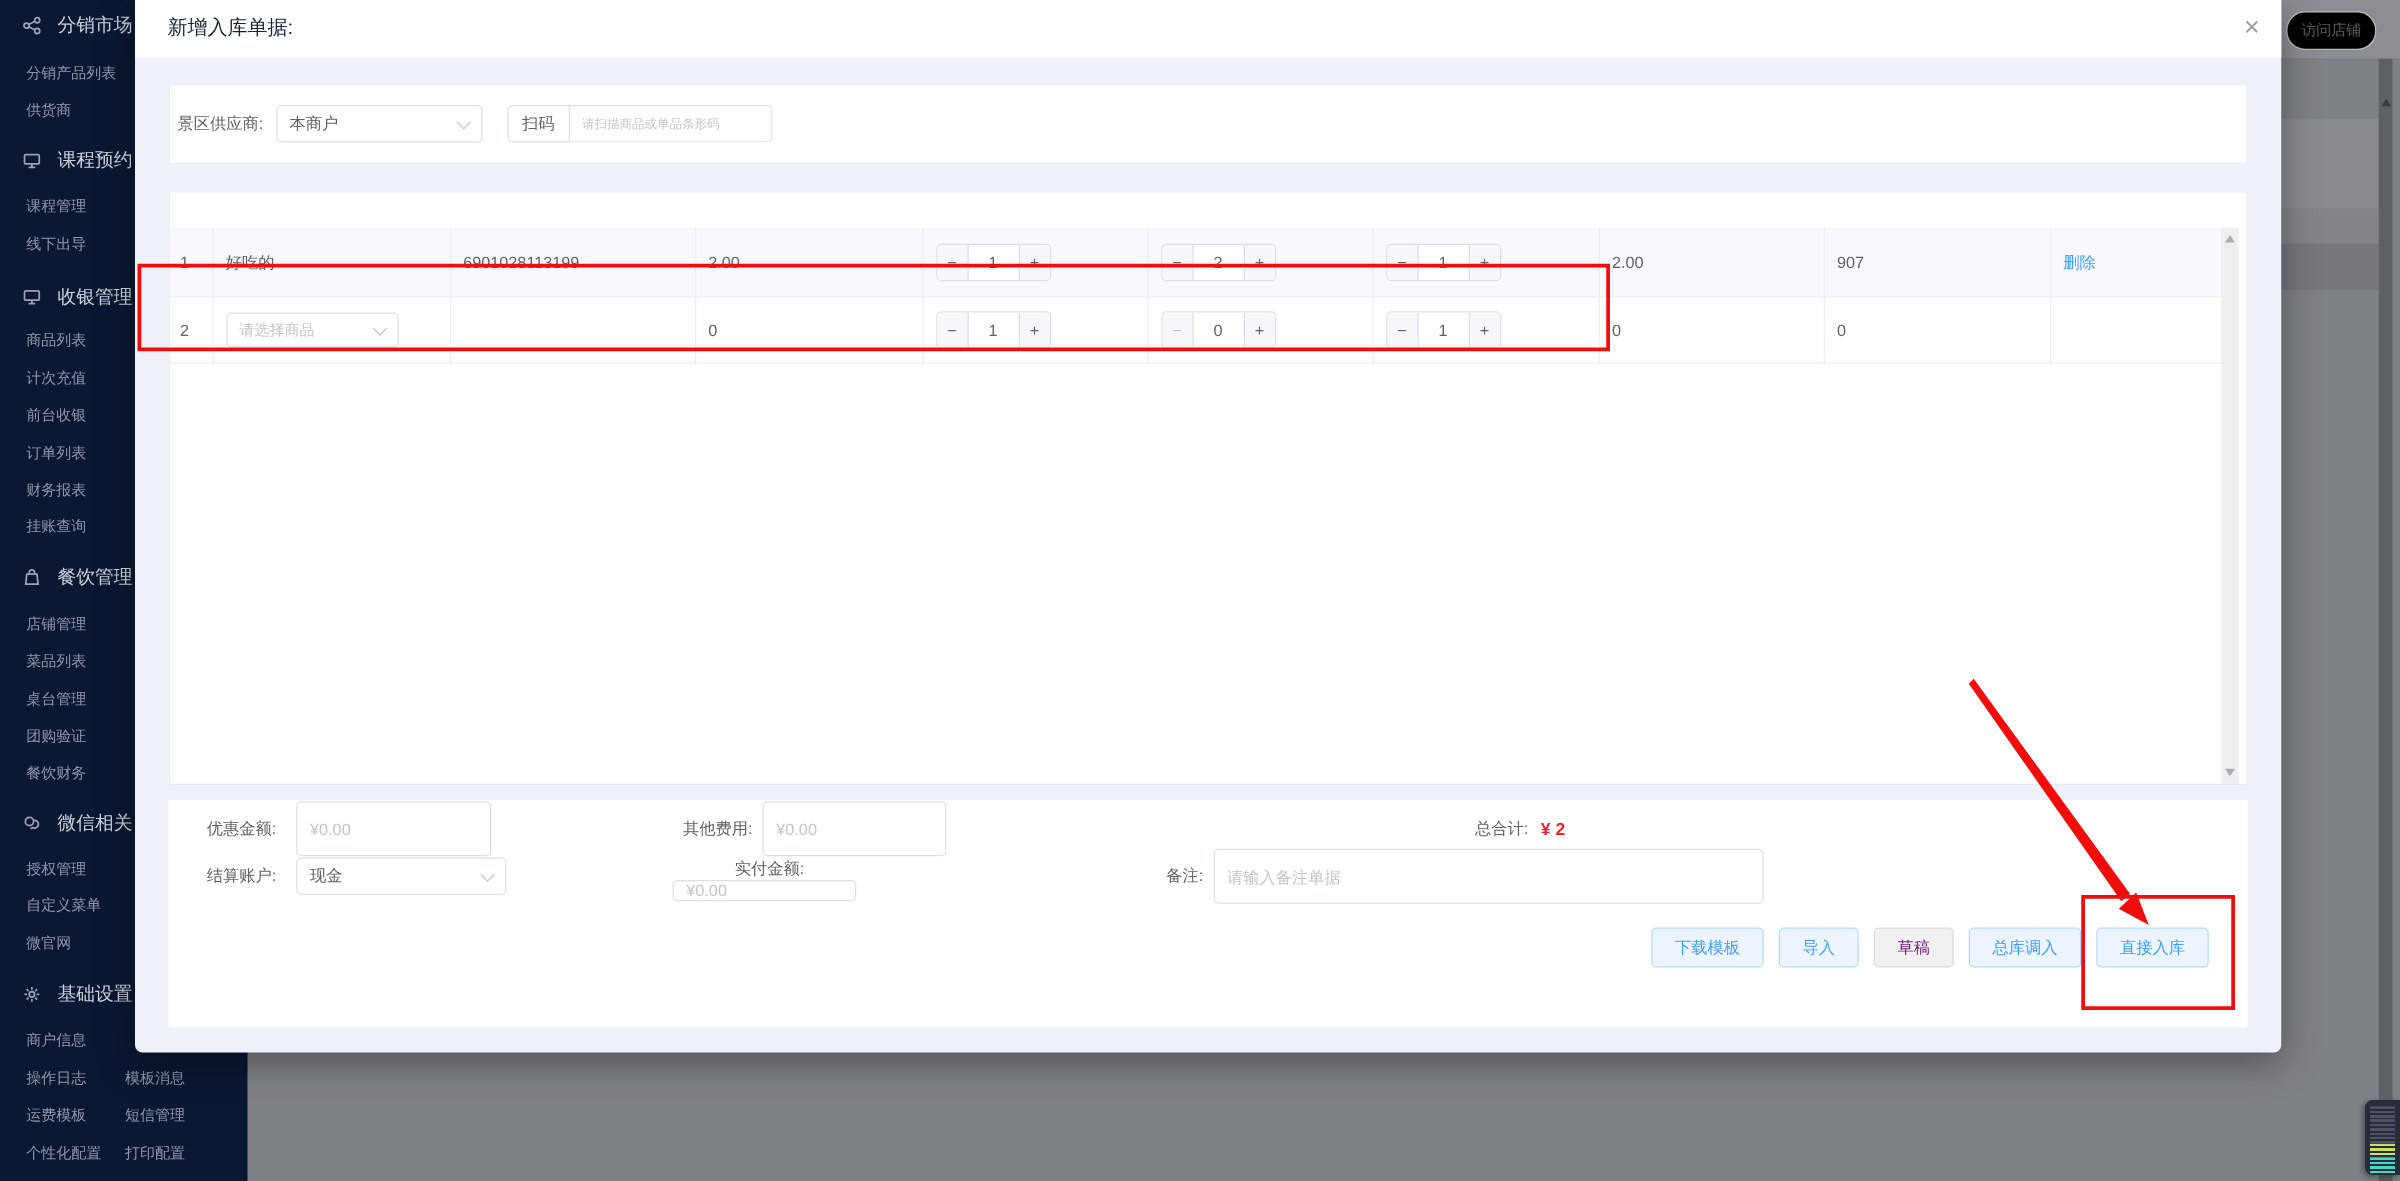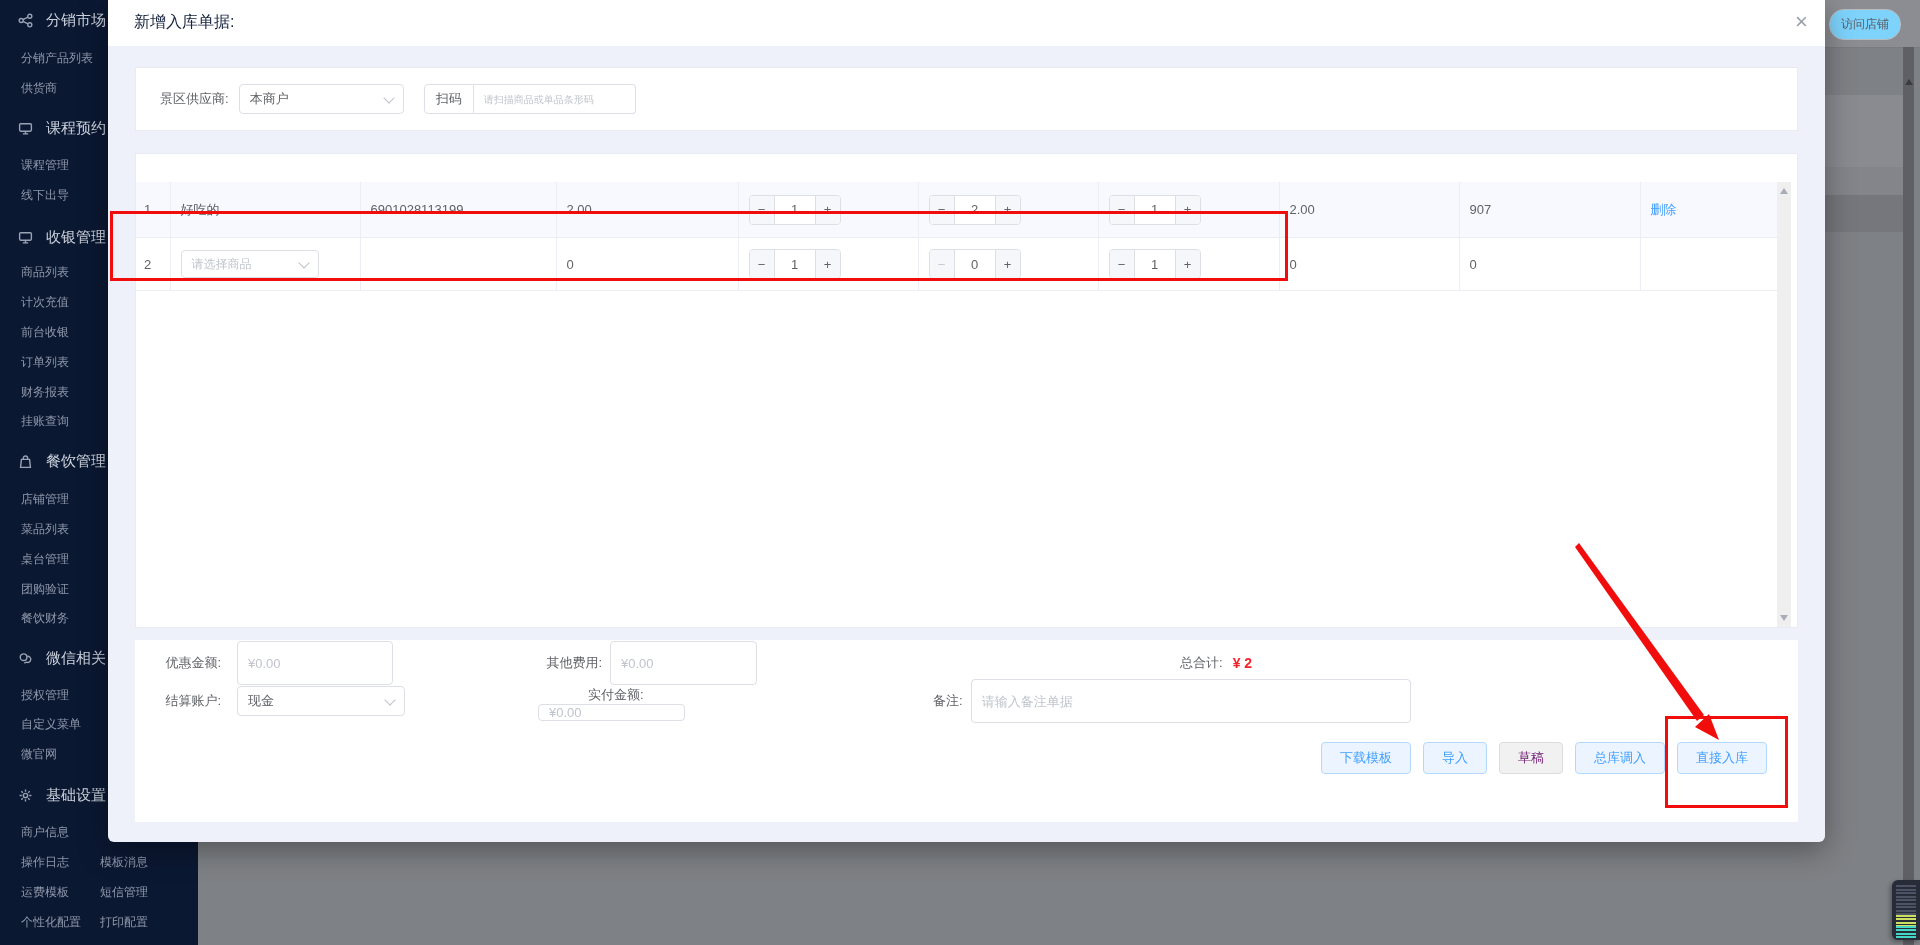--- a/index.html
+++ b/index.html
@@ -1,36 +1,36 @@
 <!DOCTYPE html>
 <html><head>
 <meta charset="utf-8">
 <style>
   html,body{margin:0;padding:0;background:#555;font-family:"Liberation Sans","DejaVu Sans",sans-serif;}
   #screen{position:relative;width:1920px;height:945px;overflow:hidden;background:#7e8185;}
   
   .topbar{position:absolute;left:198px;top:0;right:0;height:47px;background:#8b8d92;border-bottom:1px solid #797b80;}
-  .pill-btn{position:absolute;left:1829px;top:9px;width:70px;height:29px;border-radius:15px;background:#7dd3fc;border:1px solid #b9bbbf;color:#5a5e66;font-size:12px;display:flex;align-items:center;justify-content:center;z-index:3;}
+  .pill-btn{position:absolute;left:1829px;top:9px;width:70px;height:29px;border-radius:15px;background:#000000;border:1px solid #b9bbbf;color:#5a5e66;font-size:12px;display:flex;align-items:center;justify-content:center;z-index:3;}
   .dimblock{position:absolute;background:#898b90;}
   .pagescroll{position:absolute;left:1903px;top:47px;width:11px;height:898px;background:#5e6065;z-index:2;}
   .pagescroll .up{position:absolute;left:2px;top:32px;width:0;height:0;border-left:4px solid transparent;border-right:4px solid transparent;border-bottom:6px solid #393b3f;}
   
   .sidebar{position:absolute;left:0;top:0;width:198px;height:945px;background:#0b1832;z-index:1;}
   .sh{position:absolute;left:18px;height:20px;display:flex;align-items:center;gap:13px;color:#ccd2dd;font-size:15px;white-space:nowrap;cursor:pointer;}
   .si{position:absolute;left:21px;height:16px;color:#8f98ab;font-size:12px;white-space:nowrap;cursor:pointer;}
   .sic{width:15px;height:15px;flex:0 0 15px;}
   .sic path,.sic rect,.sic circle{stroke:#9aa3b5;fill:none;stroke-width:1.3;}
   
   .modal{position:absolute;left:108px;top:0;width:1717px;height:842px;background:#eef1f9;border-radius:0 0 6px 6px;box-shadow:0 8px 30px rgba(0,0,0,.35);z-index:10;}
   .m-header{position:absolute;left:0;top:0;right:0;height:46px;background:#fff;}
   .m-title{position:absolute;left:26px;top:12px;font-size:16px;color:#17233d;}
   .m-close{position:absolute;left:1687px;top:8px;font-size:22px;color:#9aa0a8;cursor:pointer;line-height:28px;}
   .card{position:absolute;left:27px;width:1663px;background:#fff;border:1px solid #e8ebf3;box-sizing:border-box;}
   
-  .sup-row{display:flex;align-items:center;height:100%;padding-left:24px;}
+  .sup-row{display:flex;align-items:center;height:100%;padding-left:6px;}
   .lbl{font-size:13px;color:#606266;}
   .sel{position:relative;height:30px;border:1px solid #dcdfe6;border-radius:4px;background:#fff;display:flex;align-items:center;padding-left:10px;font-size:13px;color:#606266;box-sizing:border-box;cursor:pointer;}
   .chev{position:absolute;right:10px;top:9px;width:7px;height:7px;border-right:1.4px solid #c0c4cc;border-bottom:1.4px solid #c0c4cc;transform:rotate(45deg);}
   .scan-btn{height:30px;width:50px;border:1px solid #dcdfe6;border-radius:4px 0 0 4px;background:#fff;display:flex;align-items:center;justify-content:center;font-size:13px;color:#606266;box-sizing:border-box;cursor:pointer;}
   .scan-inp{height:30px;width:162px;border:1px solid #dcdfe6;border-left:none;border-radius:0 4px 4px 0;font-size:10px;color:#606266;padding:0 10px;box-sizing:border-box;outline:none;}
   input::placeholder{color:#c0c4cc;}
   
   table.grid{border-collapse:collapse;table-layout:fixed;width:1641px;position:absolute;left:0;top:28px;}
   table.grid th{height:33px;font-weight:400;font-size:13px;color:#909399;text-align:left;padding:0 0 0 10px;border-top:1px solid #ebeef5;border-bottom:1px solid #ebeef5;background:#fbfcfd;}
   table.grid td{font-size:13px;color:#606266;padding:0 0 0 10px;border-bottom:1px solid #ebeef5;border-right:1px solid #ebeef5;}

